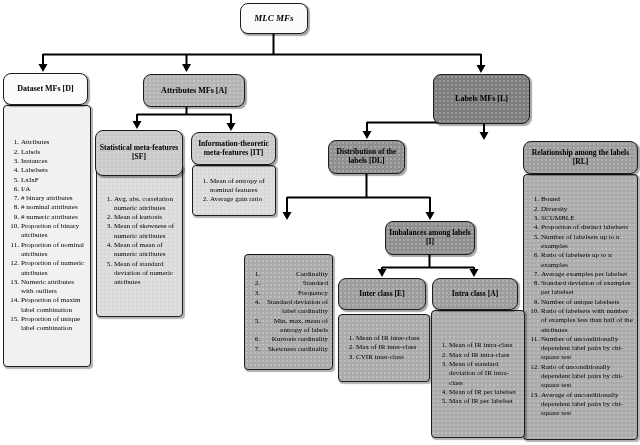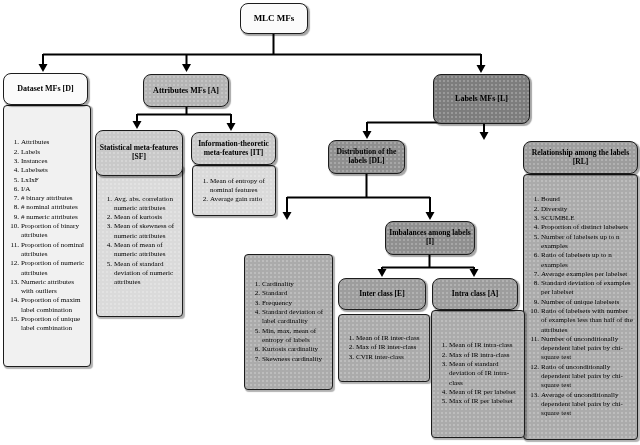--- a/index.html
+++ b/index.html
@@ -24,21 +24,21 @@
   }
   .c-white{background-color:#fbfbfb;}
   .c-paper{background-color:#f1f1f1;}
   .c-attr{background-color:#b4b4b4;}
   .c-lite{background-color:#c9c9c9;}
   .c-litebody{background-color:#dadada;}
   .c-dark{background-color:#7d7d7d;}
   .c-mid{background-color:#8f8f8f;}
   .c-mid2{background-color:#9d9d9d;}
   .c-graybody{background-color:#ababab;}
-  .fs-root{font-size:9px;}
+  .fs-root{font-size:9px;font-style:italic;}
   .fs-l2{font-size:8px;}
   .fs-l3{font-size:7.6px;}
   ol.items{
     margin:0;padding:0 1px 0 14px;list-style:none;counter-reset:n;
     font-size:7.1px;line-height:9.3px;
   }
   ol.items li{counter-increment:n;position:relative;}
   ol.items li::before{
     content:counter(n) ".";position:absolute;left:-13px;width:11px;text-align:right;
   }
@@ -86,21 +86,21 @@
         <li>Proportion of binary attributes</li>
         <li>Proportion of nominal attributes</li>
         <li>Proportion of numeric attributes</li>
         <li>Numeric attributes with outliers</li>
         <li>Proportion of maxim label combination</li>
         <li>Proportion of unique label combination</li>
       </ol>
   </div>
   <div class="node hdr c-white fs-l2" style="left:3px;top:73px;width:85px;height:32px;">Dataset MFs [D]</div>
 
-  <div class="node hdr c-attr tex fs-l2" style="left:143px;top:74px;width:86px;height:33px;">Attributes MFs [A]</div>
+  <div class="node hdr c-attr tex fs-l2" style="left:143px;top:74px;width:102px;height:33px;">Attributes MFs [A]</div>
 
   <div class="node body c-litebody tex" style="left:96px;top:165px;width:87px;height:152px;">
     <ol class="items">
         <li>Avg. abs. correlation numeric attributes</li>
         <li>Mean of kurtosis</li>
         <li>Mean of skewness of numeric attributes</li>
         <li>Mean of mean of numeric attributes</li>
         <li>Mean of standard deviation of numeric attributes</li>
       </ol>
   </div>
@@ -130,21 +130,21 @@
         <li>Standard deviation of examples per labelset</li>
         <li>Number of unique labelsets</li>
         <li>Ratio of labelsets with number of examples less than half of the attributes</li>
         <li>Number of unconditionally dependent label pairs by chi-square test</li>
         <li>Ratio of unconditionally dependent label pairs by chi-square test</li>
         <li>Average of unconditionally dependent label pairs by chi-square test</li>
       </ol>
   </div>
   <div class="node hdr c-mid2 tex fs-l3" style="left:523px;top:141px;width:115px;height:33px;">Relationship among the labels [RL]</div>
 
-  <div class="node body c-graybody tex" style="left:244px;top:254px;width:89px;height:136px;">
+  <div class="node body c-graybody tex" style="left:244px;top:254px;width:89px;height:116px;text-align:right;">
     <ol class="items">
         <li>Cardinality</li>
         <li>Standard</li>
         <li>Frequency</li>
         <li>Standard deviation of label cardinality</li>
         <li>Min, max, mean of entropy of labels</li>
         <li>Kurtosis cardinality</li>
         <li>Skewness cardinality</li>
       </ol>
   </div>

